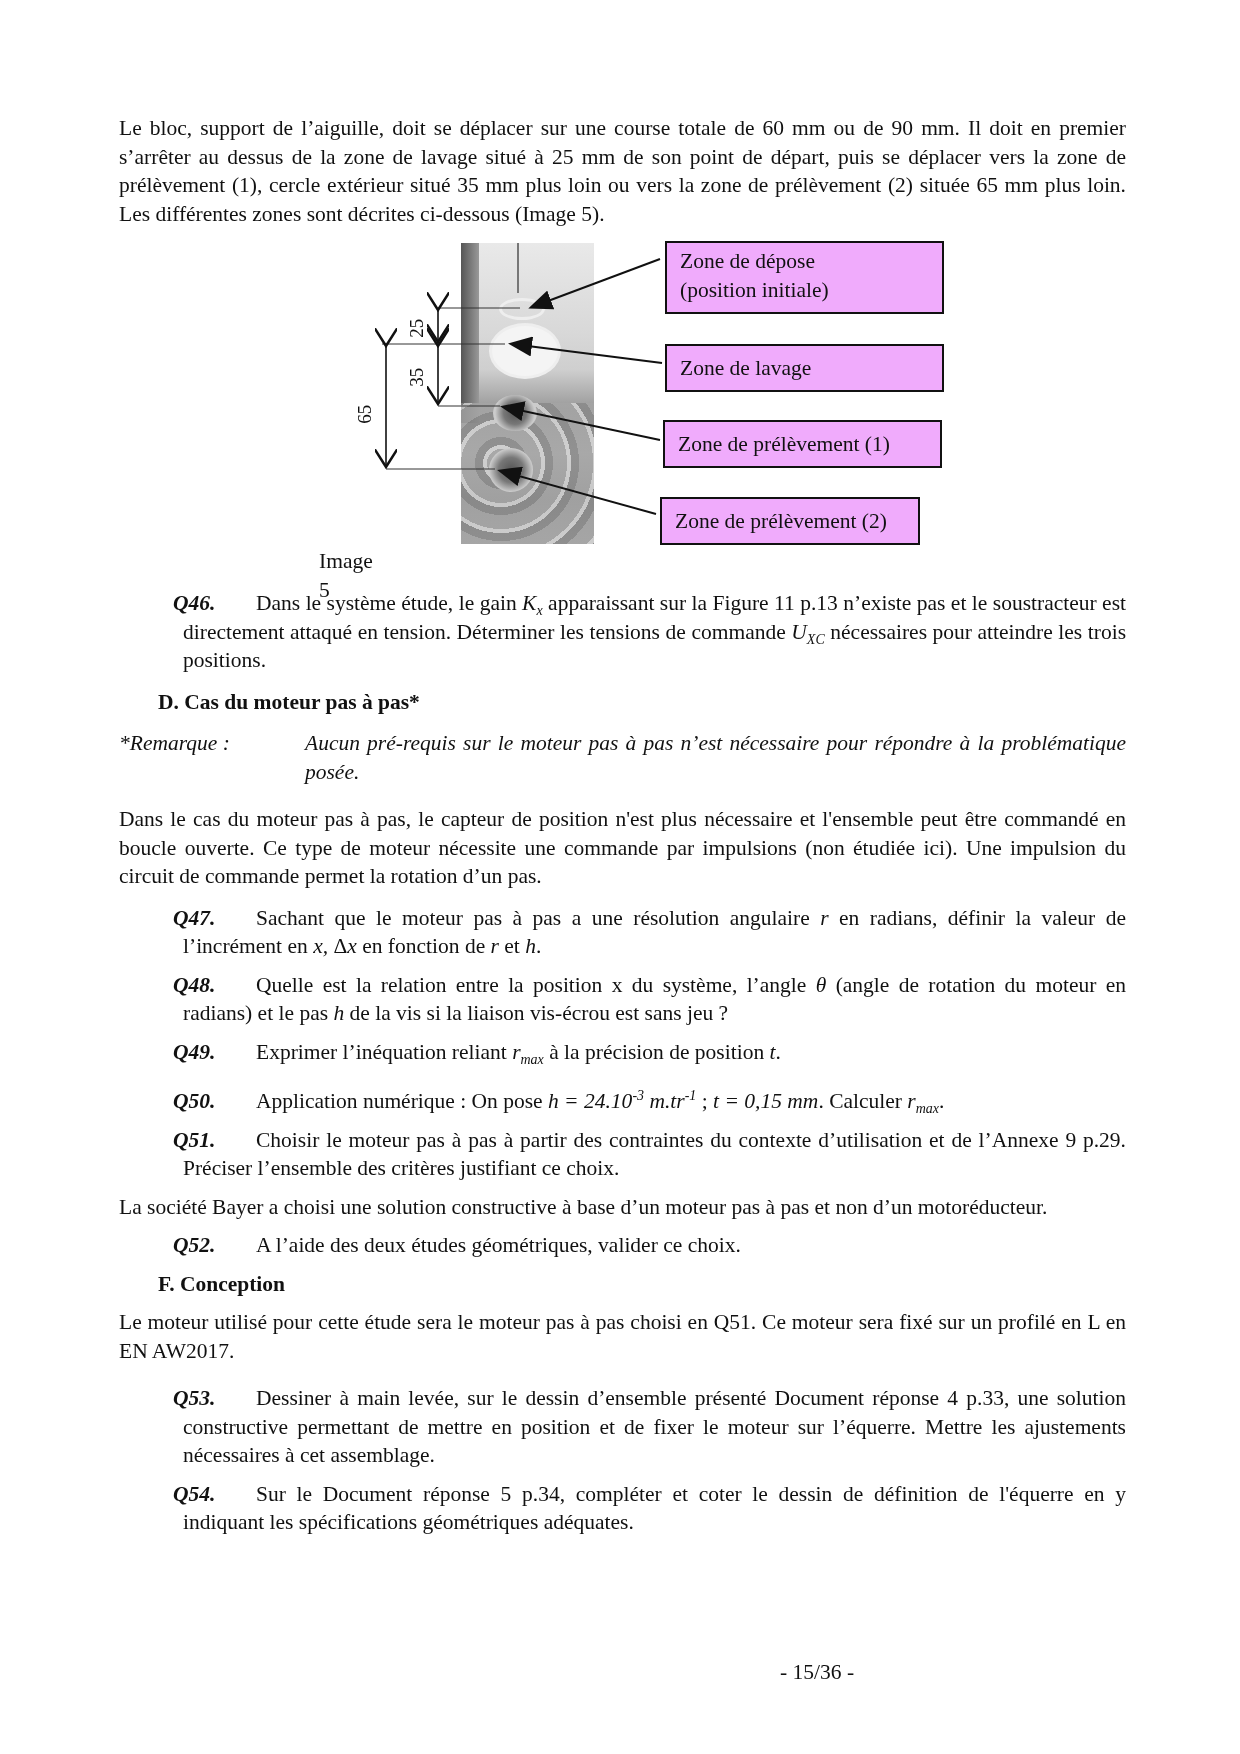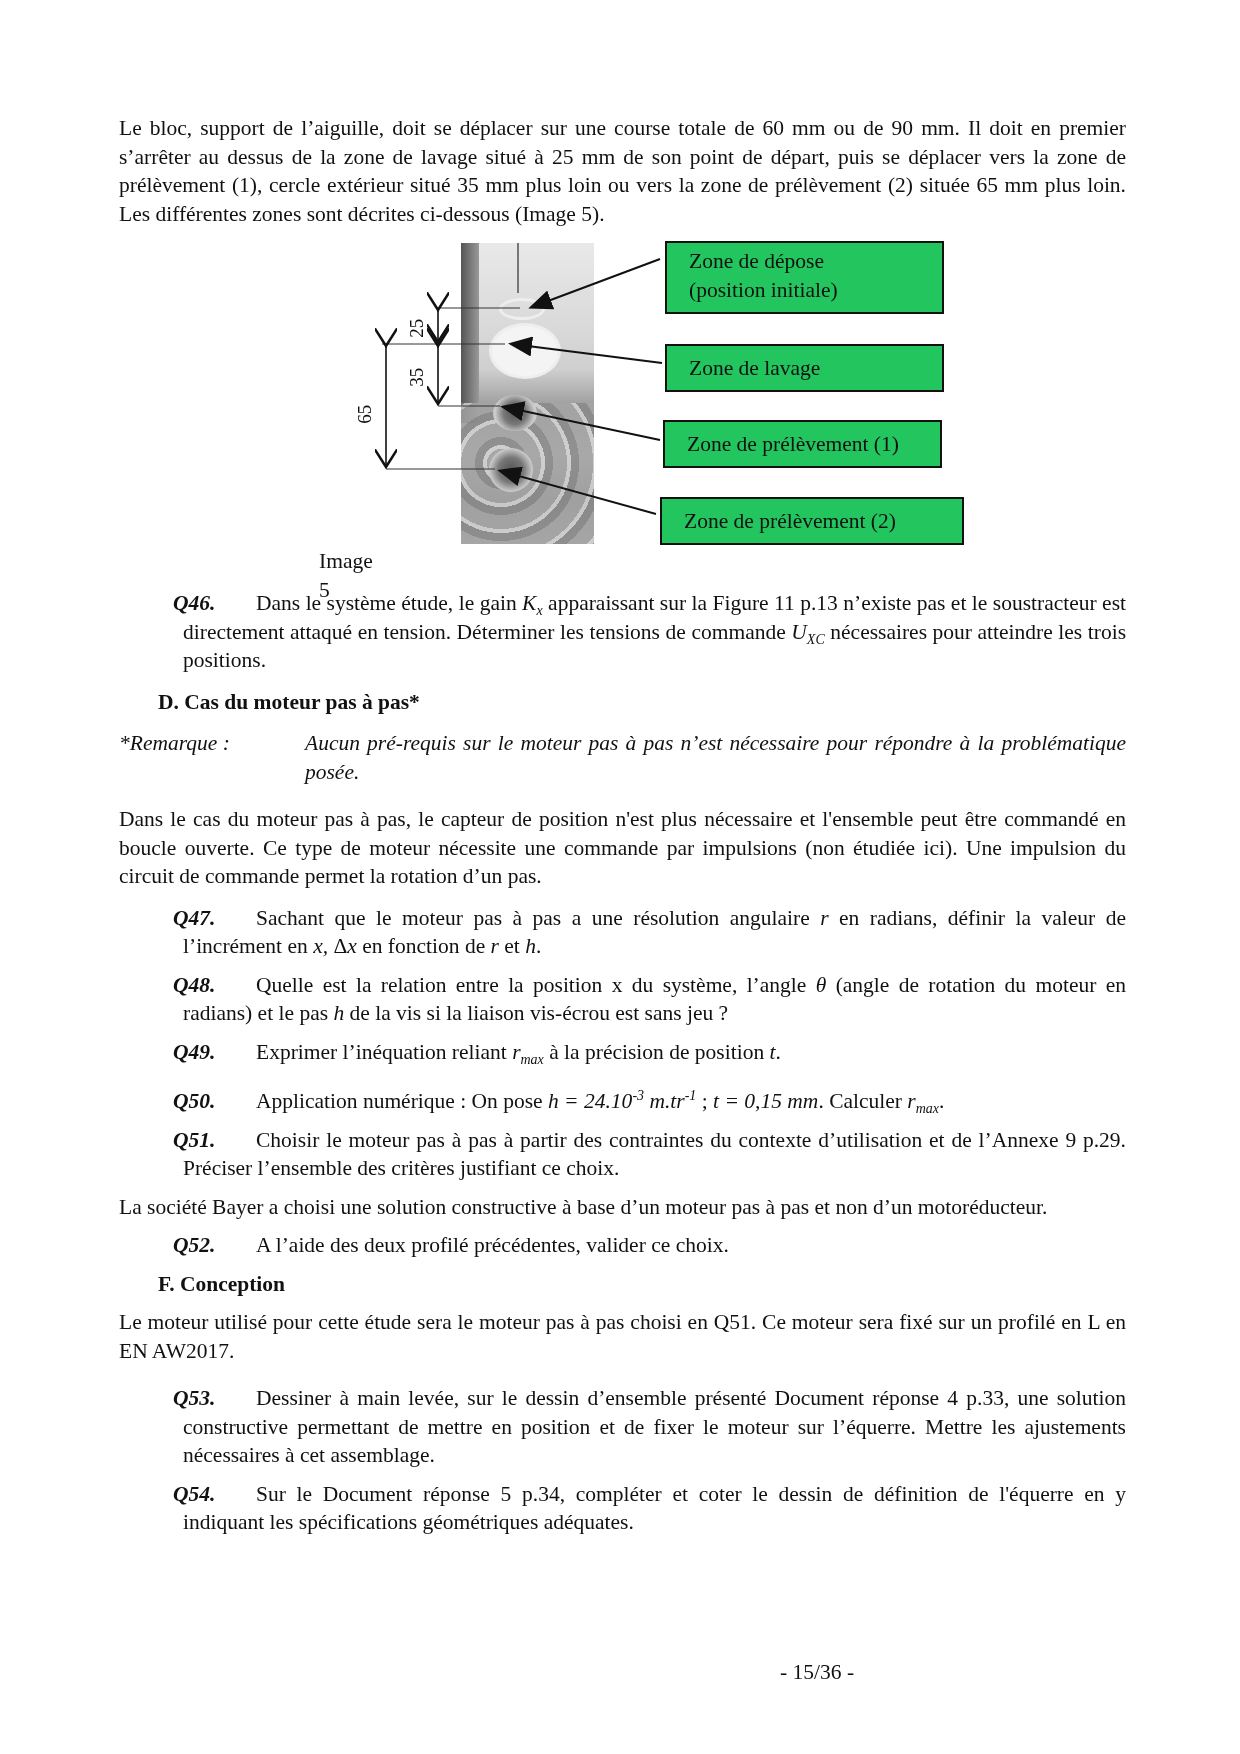--- a/index.html
+++ b/index.html
@@ -27,22 +27,22 @@
       overflow: hidden;
     }
     .photo .dark-strip { position: absolute; left: 0; top: 0; width: 18px; height: 180px; background: linear-gradient(90deg,#555,#999); }
     .photo .needle { position: absolute; left: 56px; top: 0; width: 2px; height: 50px; background: #777; }
     .photo .ring { position: absolute; border-radius: 50%; border: 3px solid #eee; }
     .photo .well { position: absolute; border-radius: 50%; background: radial-gradient(circle,#555 0%,#777 40%,#ccc 70%); }
     .photo .plate { position: absolute; left: 0; top: 160px; width: 133px; height: 141px;
       background: repeating-radial-gradient(circle at 40px 60px, #a5a5a5 0 14px, #d6d6d6 14px 18px, #888 18px 26px); opacity: .8; }
 
     .callout {
-      position: absolute; border: 2px solid #111; background: #22c55e;
-      padding: 6px 22px; font-size: 21.5px; line-height: 28.5px; box-sizing: border-box;
+      position: absolute; border: 2px solid #111; background: #f0abfc;
+      padding: 6px 13px; font-size: 21.5px; line-height: 28.5px; box-sizing: border-box;
     }
     .img-caption { position: absolute; left: 319px; top: 547px; }
     .dim-label { position: absolute; font-size: 19px; transform: rotate(-90deg); transform-origin: center; }
     .footer { position: absolute; left: 780px; top: 1658px; }
     svg.overlay { position: absolute; left: 0; top: 0; pointer-events: none; }
   </style>
 </head>
 <body>
 
 <div class="page">
@@ -92,21 +92,21 @@
   <div class="callout" style="left:665px;top:241px;width:279px;height:73px;padding-top:4px;">
     <div>Zone de dépose</div>
     <div>(position initiale)</div>
   </div>
   <div class="callout" style="left:665px;top:344px;width:279px;height:48px;padding-top:8px;">
     <div>Zone de lavage</div>
   </div>
   <div class="callout" style="left:663px;top:420px;width:279px;height:48px;padding-top:8px;font-family:Liberation Serif, serif;">
     <div>Zone de prélèvement (1)</div>
   </div>
-  <div class="callout" style="left:660px;top:497px;width:304px;height:48px;padding-top:8px;">
+  <div class="callout" style="left:660px;top:497px;width:260px;height:48px;padding-top:8px;">
     <div>Zone de prélèvement (2)</div>
   </div>
 
   <div class="img-caption">Image 5</div>
 </div>
 
 <div class="page" style="top:589px;">
 
   <p class="q">
     <span class="qn">Q46.</span><span>Dans le système étude, le gain </span><span class="i"><span>K</span><sub>x</sub></span><span> apparaissant sur la Figure 11 p.13 n’existe pas et le soustracteur est directement attaqué en tension. Déterminer les tensions de commande </span><span class="i"><span>U</span><sub>XC</sub></span><span> nécessaires pour atteindre les trois positions.</span>
@@ -138,21 +138,21 @@
   </p>
 
   <p class="q" style="margin-top:10px;">
     <span class="qn">Q51.</span><span>Choisir le moteur pas à pas à partir des contraintes du contexte d’utilisation et de l’Annexe 9 p.29. Préciser l’ensemble des critères justifiant ce choix.</span>
   </p>
 
 
   <p style="margin-top:10px;">La société Bayer a choisi une solution constructive à base d’un moteur pas à pas et non d’un motoréducteur.</p>
 
   <p class="q" style="margin-top:10px;">
-    <span class="qn">Q52.</span><span>A l’aide des deux profilé précédentes, valider ce choix.</span>
+    <span class="qn">Q52.</span><span>A l’aide des deux études géométriques, valider ce choix.</span>
   </p>
 
   <p class="heading" style="margin-top:10px;">F. Conception</p>
 
   <p style="margin-top:10px;">Le moteur utilisé pour cette étude sera le moteur pas à pas choisi en Q51. Ce moteur sera fixé sur un profilé en L en EN AW2017.</p>
 
   <p class="q" style="margin-top:19px;">
     <span class="qn">Q53.</span><span>Dessiner à main levée, sur le dessin d’ensemble présenté Document réponse 4 p.33, une solution constructive permettant de mettre en position et de fixer le moteur sur l’équerre. Mettre les ajustements nécessaires à cet assemblage.</span>
   </p>
 

